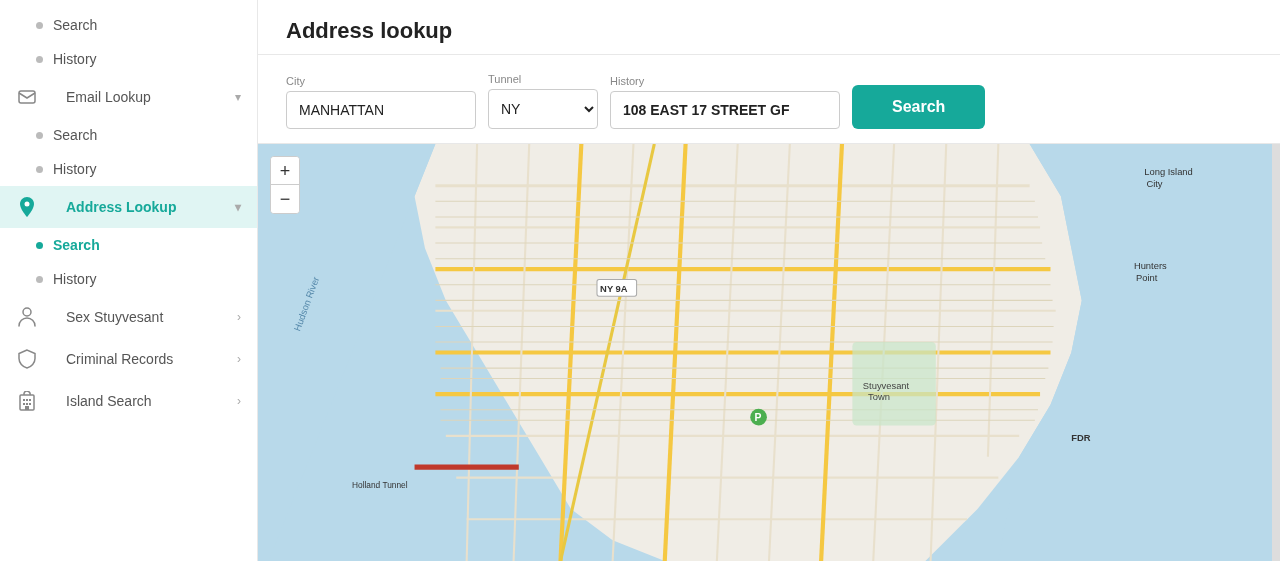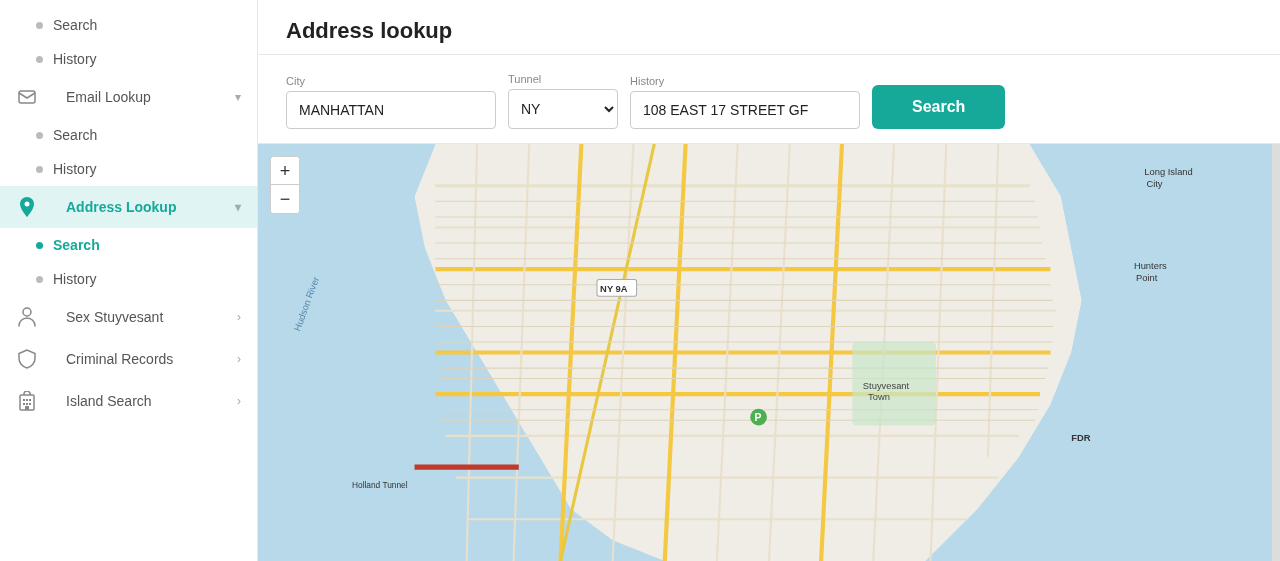--- a/index.html
+++ b/index.html
@@ -105,23 +105,23 @@
     }
     .field-group input, .field-group select {
       border: 1px solid #ccc;
       border-radius: 4px;
       padding: 10px 12px;
       font-size: 14px;
       color: #222;
       background: #fff;
       outline: none;
     }
-    .city-field input { width: 210px; }
+    .city-field input { width: 190px; }
     .state-field select { width: 110px; padding-left: 8px; }
-    .address-field input { width: 230px; }
+    .address-field input { width: 230px; font-weight: bold; }
 
     #search-btn {
       background: #16a99a;
       color: #fff;
       border: none;
       border-radius: 6px;
       padding: 12px 40px;
       font-size: 16px;
       font-weight: 600;
       cursor: pointer;

